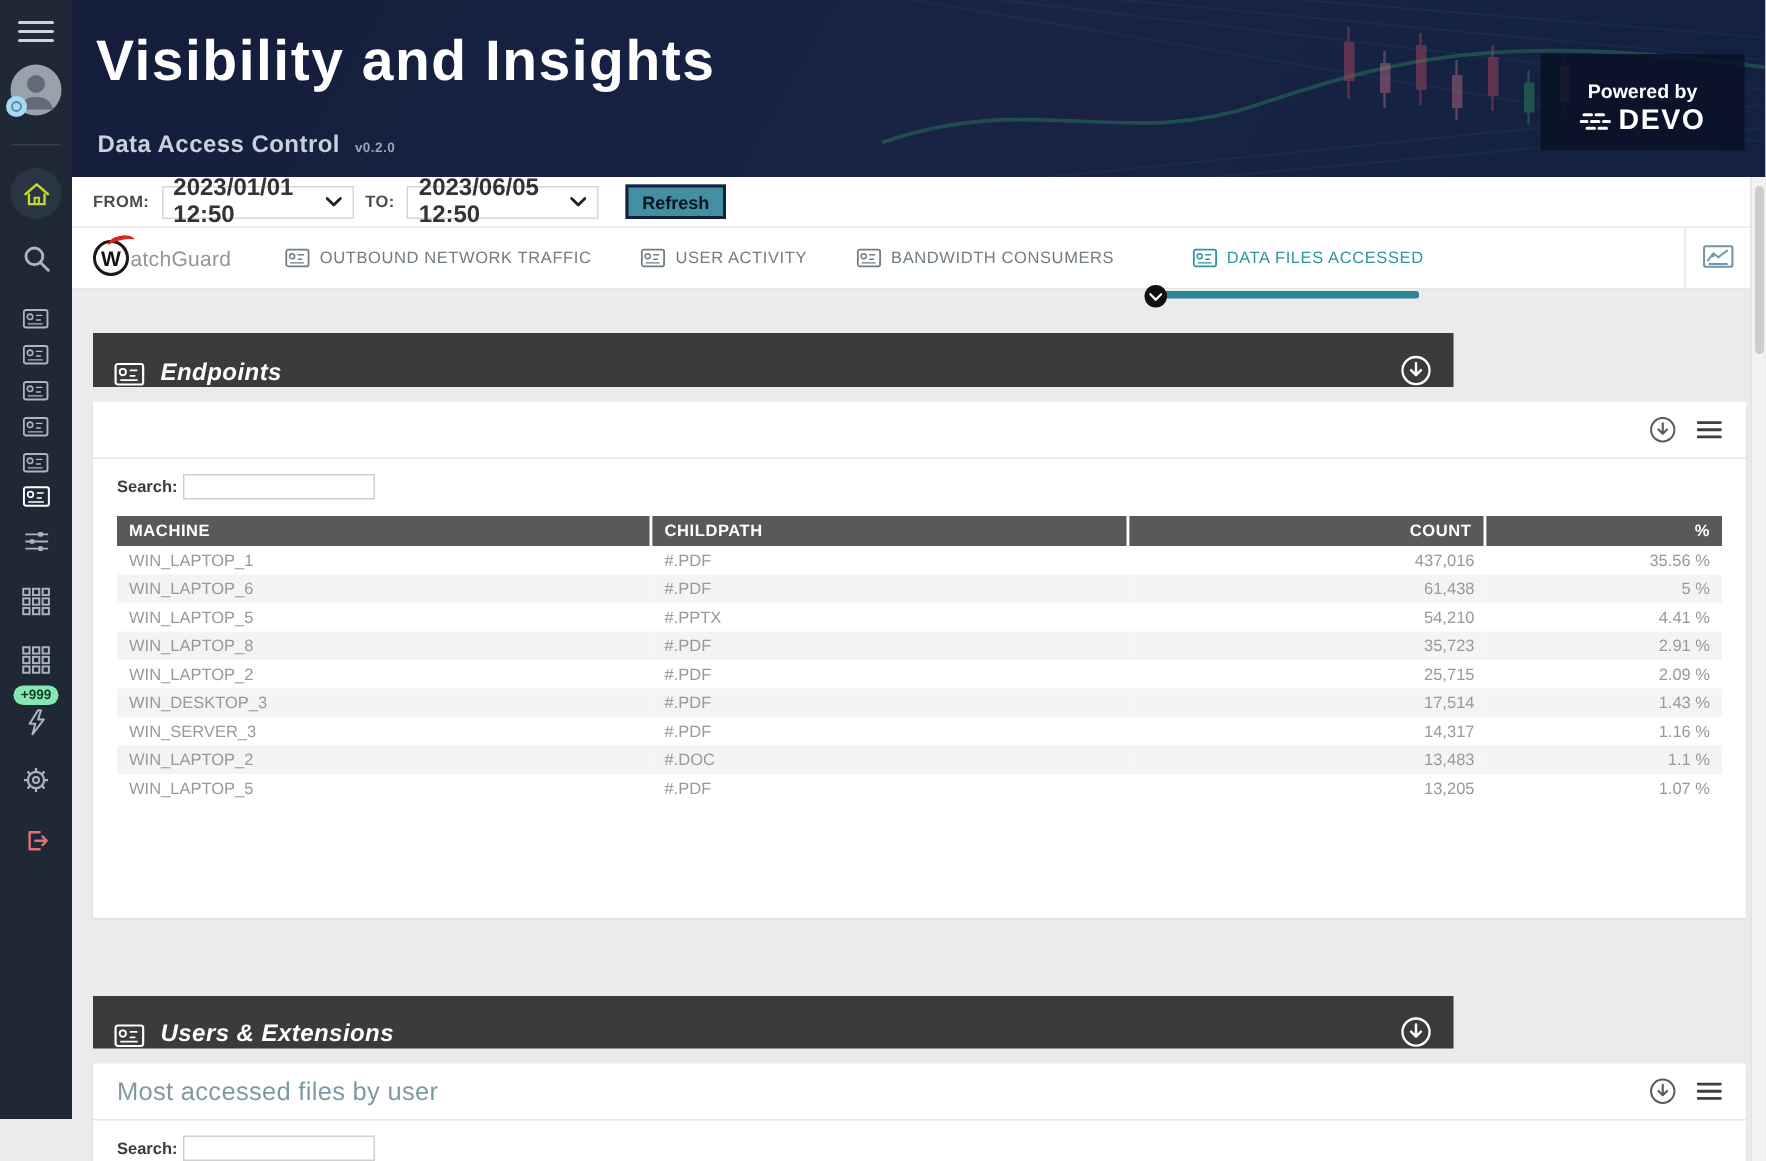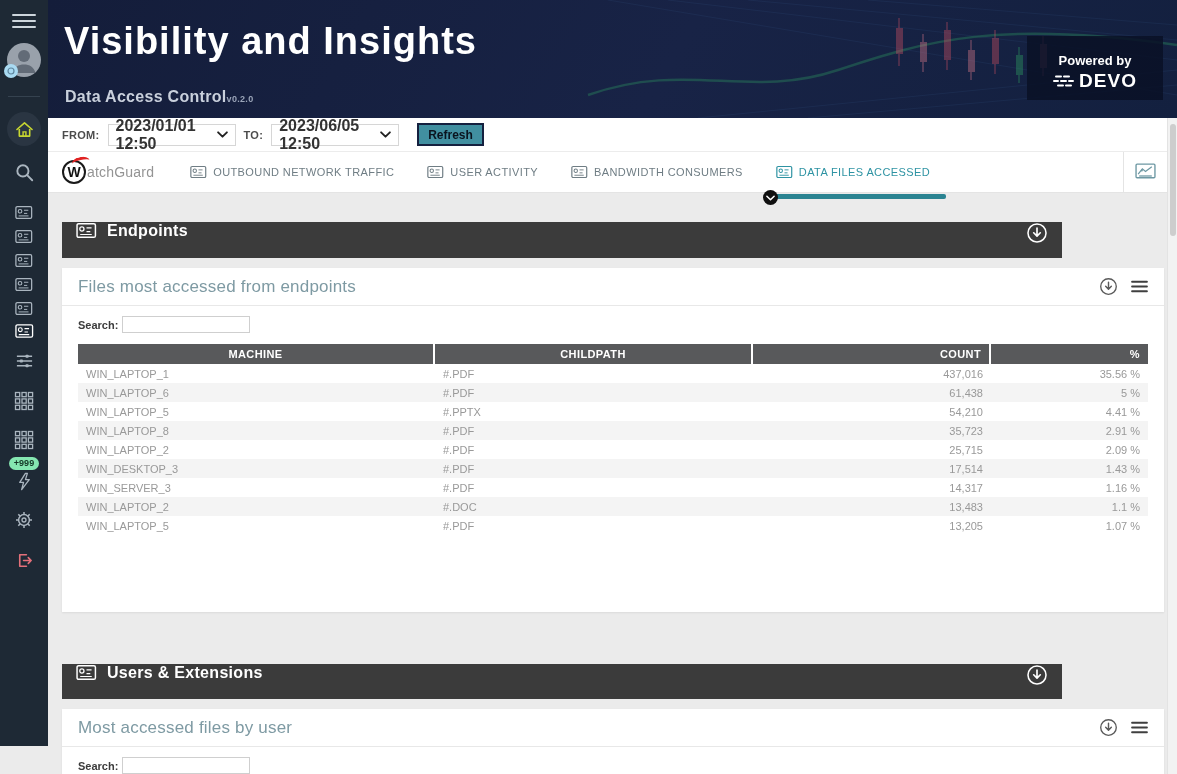--- a/index.html
+++ b/index.html
@@ -27,67 +27,67 @@
   .badge-pill { background:#85e7b1; color:#143726; font-size:9px; font-weight:bold; border-radius:8px; padding:1px 5px; line-height:11px; }
   .sb-bolt   { top:471px; height:20px; }
   .sb-gear   { top:509px; height:22px; }
   .sb-logout { top:549px; height:22px; color:#e4707a; }
 
   
   .header { position:absolute; left:48px; top:0; right:0; height:118px; background:linear-gradient(120deg,#141d3a 0%,#182346 55%,#13203f 100%); overflow:hidden; z-index:10; }
   .header-deco { position:absolute; inset:0; }
   .h-title { position:absolute; left:16px; top:20px; font-size:38px; font-weight:700; color:#ffffff; letter-spacing:1px; }
   .h-sub { position:absolute; left:17px; top:88px; color:#c9d0dc; font-size:16px; font-weight:bold; letter-spacing:.3px; }
-  .h-ver { font-size:9px; font-weight:bold; color:#9aa4b8; margin-left:0; }
+  .h-ver { font-size:9px; font-weight:bold; color:#9aa4b8; margin-left:10px; }
   .brandbox { position:absolute; right:14px; top:36px; width:136px; background:rgba(9,16,38,.85); padding:17px 8px 8px; text-align:center; color:#fff; }
   .brandbox .pby { font-size:13px; font-weight:bold; }
   .brand-row { display:flex; align-items:center; justify-content:center; gap:4px; margin-top:2px; }
   .brand-row .devo { font-size:19px; font-weight:bold; letter-spacing:1px; }
 
   
   .toolbar { position:absolute; left:48px; top:118px; right:10px; height:34px; background:#fff; border-bottom:1px solid #ececec; display:flex; align-items:center; padding-left:14px; gap:8px; z-index:5; }
   .tb-label { font-size:11px; font-weight:bold; color:#4c4c4c; letter-spacing:.3px; }
   .datebox { width:128px; height:22px; border:1px solid #d6d6d6; display:flex; align-items:center; justify-content:space-between; padding:0 7px; font-size:16px; font-weight:bold; color:#333; cursor:pointer; background:#fff; }
   .datebox .chev { color:#222; display:flex; }
   .refresh-btn { margin-left:10px; height:23px; padding:0 9px; background:var(--refresh-bg,#418fa0); border:2px solid #15203f; color:#0a141f; font-size:12px; font-weight:bold; cursor:pointer; font-family:inherit; }
 
   
   .tabbar { position:absolute; left:48px; top:152px; right:10px; height:41px; background:#fff; border-bottom:1px solid #e4e4e4; display:flex; align-items:center; padding-left:14px; z-index:5; }
   .wg-logo { display:flex; align-items:center; margin-right:36px; }
   .wg-circle { position:relative; width:24px; height:24px; border:2.5px solid #1a1a1a; border-radius:50%; display:flex; align-items:center; justify-content:center; font-weight:bold; font-size:14px; color:#111; background:#fff; }
   .wg-swoosh { position:absolute; top:-5px; right:-6px; width:18px; height:10px; border-top:3.5px solid #e02222; border-radius:50% 60% 0 0; transform:rotate(-14deg); }
   .wg-rest { color:#949494; font-size:14px; letter-spacing:.2px; margin-left:1px;text-align:center; }
   .tab { display:flex; align-items:center; gap:6px; margin-right:33px; color:#6f7d84; font-size:11px; letter-spacing:.4px; cursor:pointer; white-space:nowrap; }
-  .tab.active { color:var(--accent-teal,#2e93a3); }
+  .tab.active { color:var(--accent-teal,#2e93a3);margin-left:19px; }
   .tab-right-btn { margin-left:auto; width:44px; height:40px; border-left:1px solid #e4e4e4; display:flex; align-items:center; justify-content:center; color:#6d98a3; cursor:pointer; }
   .tab-underline { position:absolute; top:194px; height:5px; background:#2b8492; border-radius:2px; z-index:6; }
   .tab-caret { position:absolute; top:190px; width:15px; height:15px; background:#101010; border-radius:50%; display:flex; align-items:center; justify-content:center; color:#fff; z-index:7; }
 
   
-  .section-bar { position:absolute; left:62px; width:1000px; background:var(--section-header-bg,#3b3b3b); color:#fff; display:flex; align-items:flex-start; padding:0 14px; gap:10px; }
+  .section-bar { position:absolute; left:62px; width:907px; background:var(--section-header-bg,#3b3b3b); color:#fff; display:flex; align-items:flex-end; padding:0 14px; gap:10px;font-style:italic; }
   .section-bar.s1 { top:222px; height:36px; }
   .section-bar.s2 { top:664px; height:35px; }
   .section-title { font-size:16px; font-weight:bold; letter-spacing:.3px; }
   .section-dl { margin-left:auto; display:flex; color:#fff; cursor:pointer; }
 
   .panel { position:absolute; left:62px; width:1102px; background:#fff; box-shadow:0 1px 2px rgba(0,0,0,.07); }
   .panel.p1 { top:268px; height:344px; }
   .panel.p2 { top:709px; height:140px; }
   .panel-head { height:37px; display:flex; align-items:center; padding:0 16px; }
   .panel-title { font-size:17px; color:#7e9aa3; letter-spacing:.2px; }
   .panel-actions { margin-left:auto; display:flex; align-items:center; gap:13px; }
   .pa-dl { color:#5a5a5a; display:flex; cursor:pointer; }
   .pa-menu { color:#3f3f3f; display:flex; cursor:pointer; }
   .panel-rule { border-top:1px solid #e8e8e8; }
   .search-row { display:flex; align-items:center; padding:10px 16px 4px; gap:4px; }
   .search-label { font-size:11px; font-weight:bold; color:#3c3c3c; }
   .search-input { width:128px; height:17px; border:1px solid #cfcfcf; font-size:11px; padding:0 4px; outline:none; }
 
   table.data { width:1070px; margin:7px 16px 0; border-collapse:separate; border-spacing:0; table-layout:fixed; }
-  table.data th { background:var(--table-header-bg,#58595b); color:#fff; font-size:11px; font-weight:bold; letter-spacing:.4px; height:20px; text-align:center; padding:0 8px; border-right:2px solid #fff; }
+  table.data th { background:var(--table-header-bg,#58595b); color:#fff; font-size:11px; font-weight:bold; letter-spacing:.4px; height:20px; text-align:left; padding:0 8px; border-right:2px solid #fff; }
   table.data th:last-child { border-right:none; }
   table.data th.num, table.data td.num { text-align:right; }
   table.data td { font-size:11px; color:#999; height:19px; padding:0 8px; }
   table.data tbody tr:nth-child(even) { background:#f4f4f4; }
 
   .table-footer { display:flex; align-items:center; justify-content:space-between; margin:10px 16px 0; }
   .showing { font-size:11.5px; color:#24313f; }
   .pager { display:flex; align-items:center; gap:8px; font-size:11.5px; }
   .pager .arrow { color:#8fbcc6; cursor:pointer; }
   .pager .pnav { color:var(--accent-teal,#2e93a3); cursor:pointer; }
@@ -386,21 +386,20 @@
     <span class="section-title">Endpoints</span>
     <span class="section-dl">
         <svg width="22" height="22">
           <use href="#i-download"></use>
         </svg>
       </span>
   </div>
 
   <div class="panel p1">
     <div class="panel-head">
-      <span class="panel-title">Files most accessed from endpoints</span>
       <span class="panel-actions">
         <span class="pa-dl">
             <svg width="19" height="19">
               <use href="#i-download"></use>
             </svg>
           </span>
         <span class="pa-menu">
             <svg width="17" height="13">
               <use href="#i-menu"></use>
             </svg>

